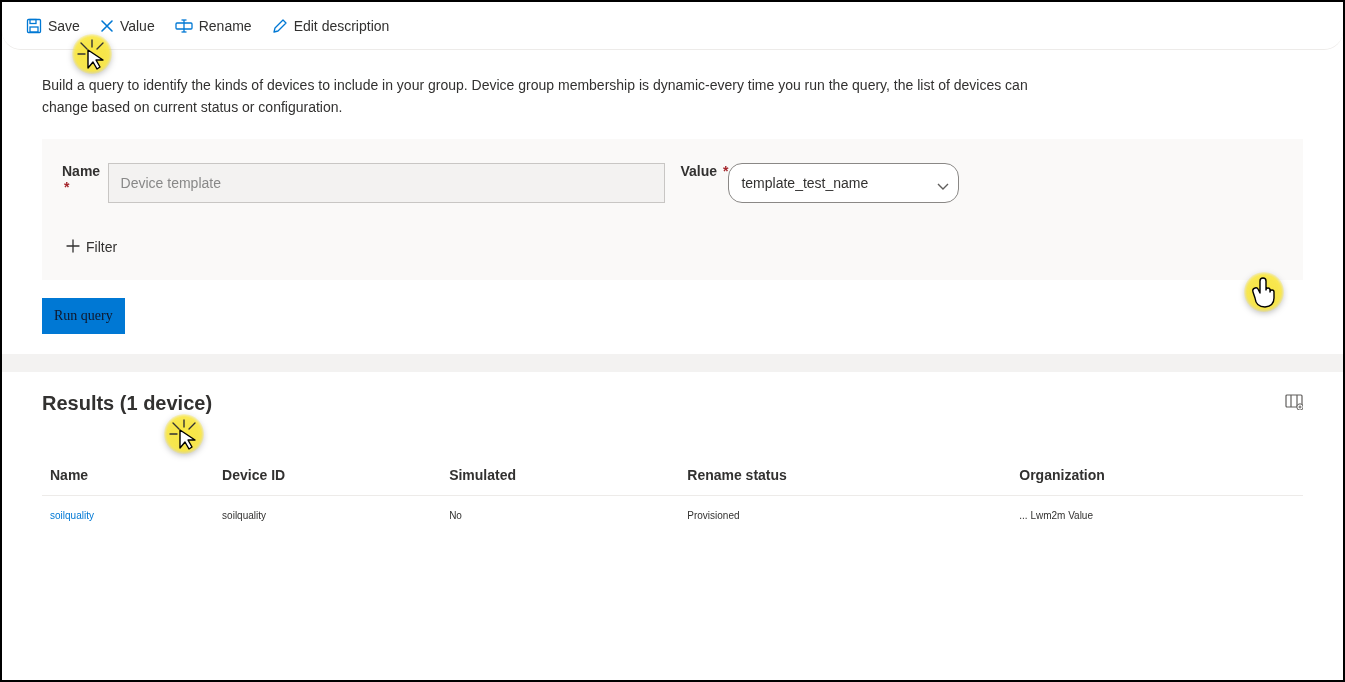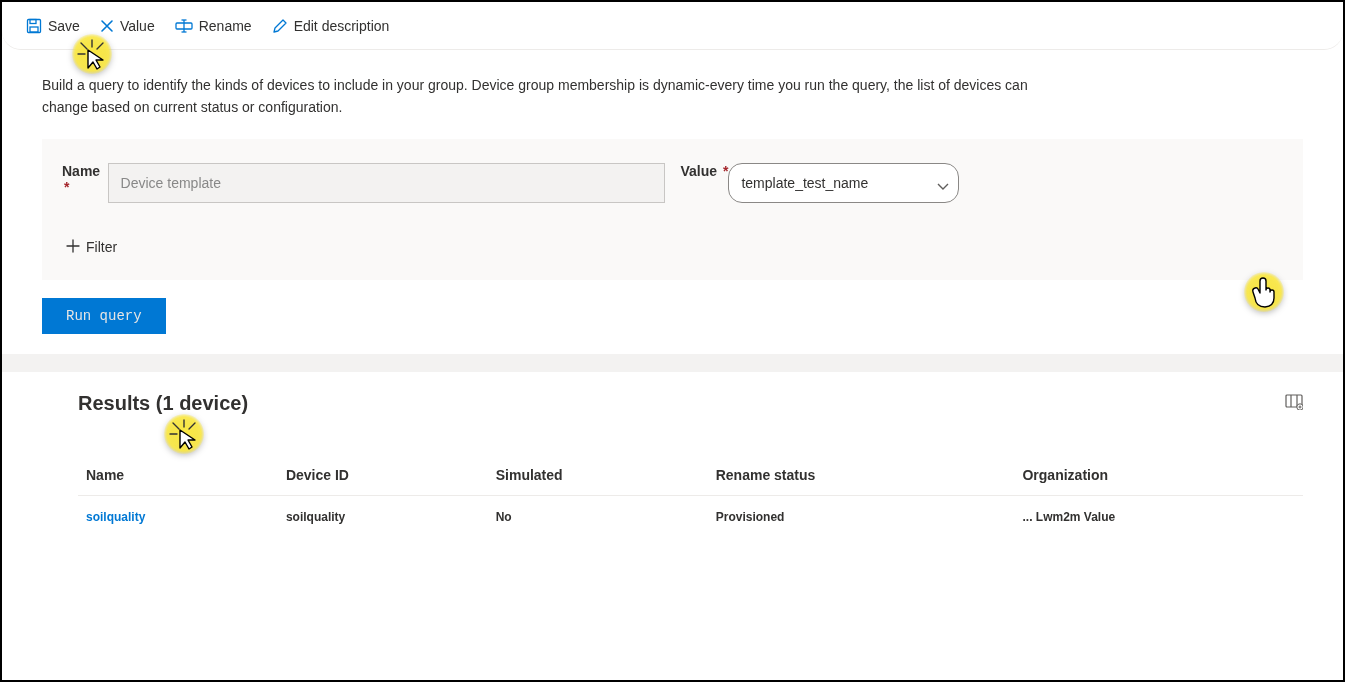--- a/index.html
+++ b/index.html
@@ -107,39 +107,38 @@
       gap: 6px;
       margin-top: 30px;
       cursor: pointer;
       font-size: 14px;
       padding-left: 4px;
     }
 
     
     .run-query {
       background: #0078d4;
-      color: #e5e5e5;
+      color: #0f172a;
       border: none;
-      padding: 10px 24px;
+      padding: 10px 12px;
       font-size: 14px;
       cursor: pointer;
-      font-family: Liberation Mono, monospace;
+      font-family: Liberation Serif, serif;
     }
 
     
     .gap-bar {
       height: 18px;
       background: #f3f2f1;
       margin: 20px -40px 0 -40px;
     }
 
     
     .results {
       padding: 20px 40px 0 40px;
-      margin-left: 36px;
     }
     .results-header {
       display: flex;
       justify-content: space-between;
       align-items: center;
       margin-bottom: 40px;
     }
     .results-title {
       font-size: 20px;
       font-weight: 600;
@@ -152,22 +151,21 @@
     }
     .results-table th {
       text-align: left;
       font-weight: 600;
       font-size: 14px;
       padding: 12px 8px;
       border-bottom: 1px solid #edebe9;
     }
     .results-table td {
       padding: 14px 8px;
-      font-size: 12px;
-      font-weight: bold;
+      font-size: 10px;
     }
     .results-table td.link { color: #0078d4; cursor: pointer; }
 
     
     .highlight {
       position: absolute;
       width: 40px;
       height: 40px;
       border-radius: 50%;
       background: radial-gradient(circle, rgba(255,235,59,0.95) 0%, rgba(255,235,59,0.85) 60%, rgba(255,235,59,0) 75%);

